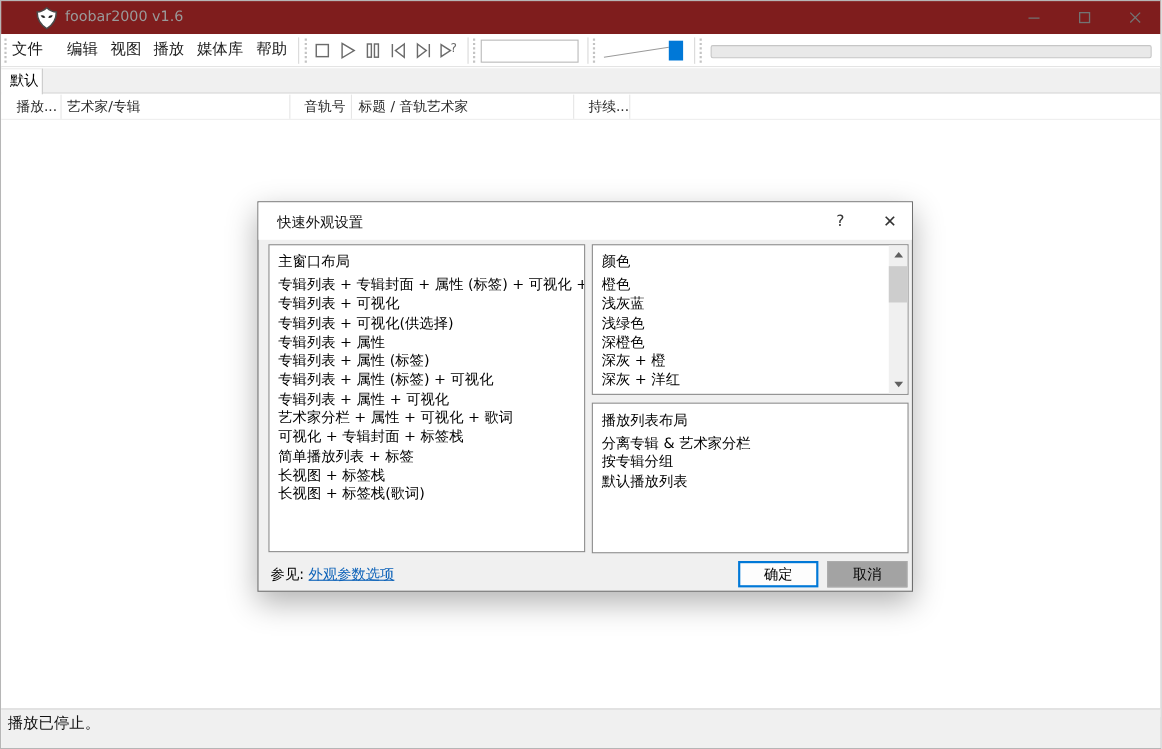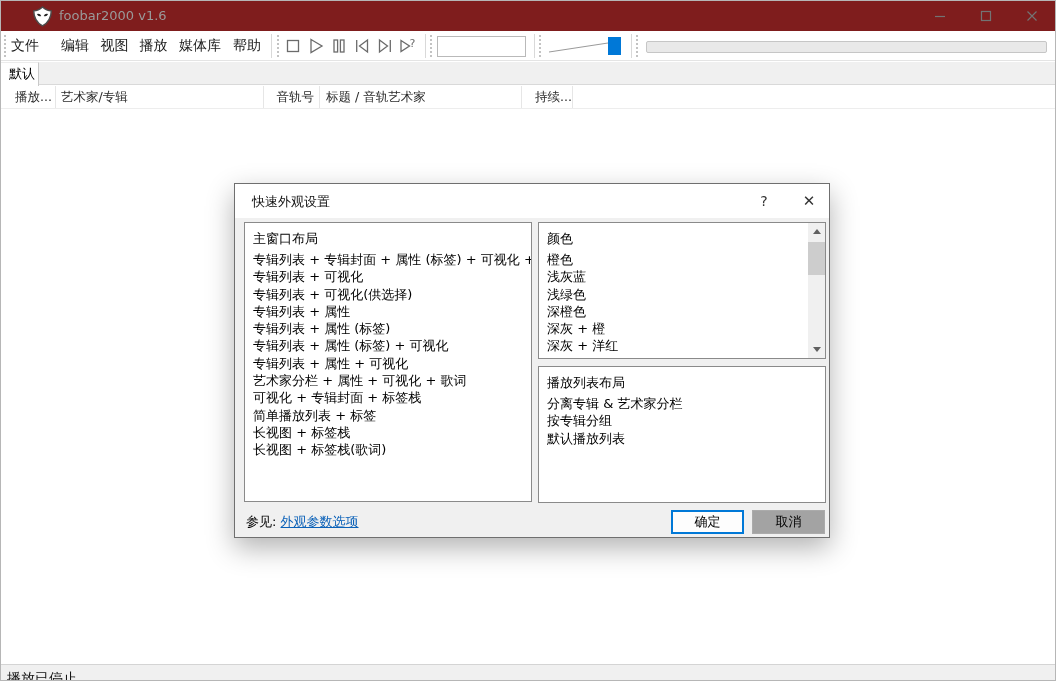--- a/index.html
+++ b/index.html
@@ -45,21 +45,21 @@
   .col-1 { width:55px; padding-left:14px; }
   .col-2 { width:208px; padding-left:5px; }
   .col-3 { width:56px; text-align:right; padding-right:5px; }
   .col-4 { width:202px; padding-left:6px; }
   .col-5 { width:51px; padding-left:13px; }
   .col-fill { flex:1; border-right:none; }
 
   .playlist-area { position:absolute; left:0; top:108px; right:0; bottom:28px; background:#fff; }
 
   
-  .statusbar { position:absolute; left:0; right:0; bottom:0; height:16px; background:#f0f0f0;
+  .statusbar { position:absolute; left:0; right:0; bottom:0; height:36px; background:#f0f0f0;
                border-top:1px solid #d4d4d4; font-size:14px; line-height:26px;
                padding-left:6px; color:#111; }
 
   
   .dialog { position:absolute; left:233px; top:182px; width:596px; height:355px;
             background:#f0f0f0; border:1px solid #6f6f6f;
             box-shadow:0 10px 26px rgba(0,0,0,.30); }
   .dlg-titlebar { position:absolute; left:0; top:0; right:0; height:34px; background:#fff; }
   .dlg-title { position:absolute; left:17px; top:9px; font-size:13px; color:#111; }
   .dlg-sysbtn { position:absolute; top:0; height:34px; display:flex; align-items:center;

